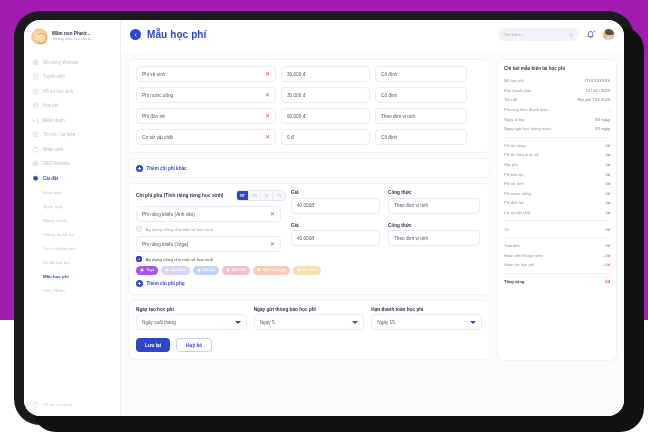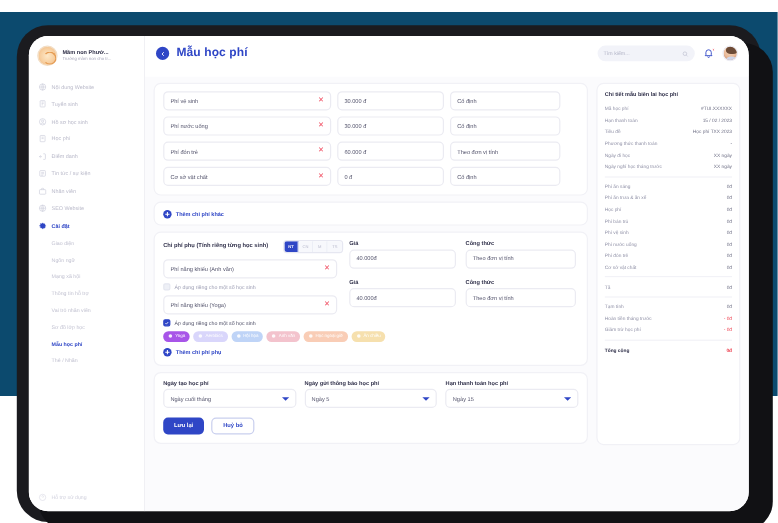--- a/index.html
+++ b/index.html
@@ -4,22 +4,22 @@
 <style>
   * { box-sizing: border-box; margin: 0; padding: 0; }
   html, body {
     width: 648px; height: 436px;
     background: #ffffff;
     font-family: "Liberation Sans", sans-serif;
     overflow: hidden;
   }
   
   #frame {
-    position: absolute; left: 0; top: 10px; width: 648px; height: 320px;
-    background: #0c4a6e;
+    position: absolute; left: 0; top: 0; width: 648px; height: 320px;
+    background: #a21caf;
   }
   #bezel {
     position: absolute; left: 14px; top: 11px; width: 620px; height: 414px;
     background: #1b1b1f;
     border-radius: 26px;
   }
   #bezel-glow {
     position: absolute; left: 18px; top: 15px; width: 612px; height: 406px;
     border-radius: 24px;
     background: #111114;

